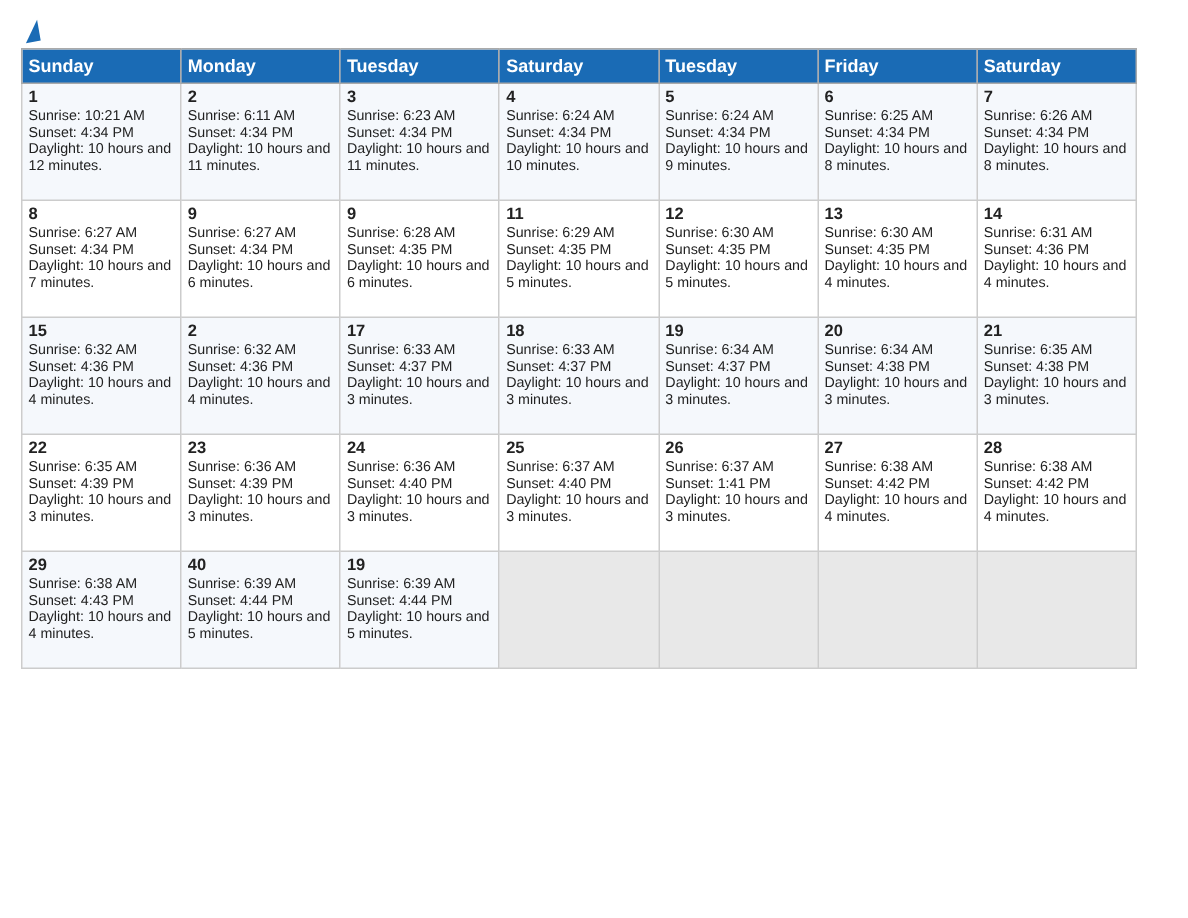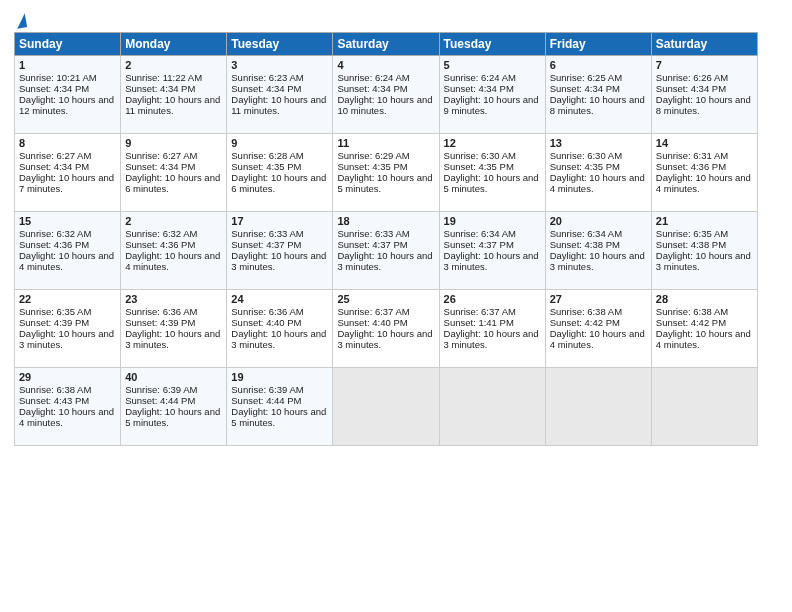--- a/index.html
+++ b/index.html
@@ -129,21 +129,21 @@
           <th>Tuesday</th>
           <th>Saturday</th>
           <th>Tuesday</th>
           <th>Friday</th>
           <th>Saturday</th>
         </tr>
     </thead>
     <tbody id="calendar-body">
     <tr>
           <td><span class="day-num">1</span><span>Sunrise: 10:21 AM</span><br><span>Sunset: 4:34 PM</span><br><span>Daylight: 10 hours and 12 minutes.</span></td>
-          <td><span class="day-num">2</span><span>Sunrise: 11:22 AM</span><br><span>Sunset: 4:34 PM</span><br><span>Daylight: 10 hours and 11 minutes.</span></td>
+          <td><span class="day-num">2</span><span>Sunrise: 6:11 AM</span><br><span>Sunset: 4:34 PM</span><br><span>Daylight: 10 hours and 11 minutes.</span></td>
           <td><span class="day-num">3</span><span>Sunrise: 6:23 AM</span><br><span>Sunset: 4:34 PM</span><br><span>Daylight: 10 hours and 11 minutes.</span></td>
           <td><span class="day-num">4</span><span>Sunrise: 6:24 AM</span><br><span>Sunset: 4:34 PM</span><br><span>Daylight: 10 hours and 10 minutes.</span></td>
           <td><span class="day-num">5</span><span>Sunrise: 6:24 AM</span><br><span>Sunset: 4:34 PM</span><br><span>Daylight: 10 hours and 9 minutes.</span></td>
           <td><span class="day-num">6</span><span>Sunrise: 6:25 AM</span><br><span>Sunset: 4:34 PM</span><br><span>Daylight: 10 hours and 8 minutes.</span></td>
           <td><span class="day-num">7</span><span>Sunrise: 6:26 AM</span><br><span>Sunset: 4:34 PM</span><br><span>Daylight: 10 hours and 8 minutes.</span></td>
         </tr>
         <tr>
           <td><span class="day-num">8</span><span>Sunrise: 6:27 AM</span><br><span>Sunset: 4:34 PM</span><br><span>Daylight: 10 hours and 7 minutes.</span></td>
           <td><span class="day-num">9</span><span>Sunrise: 6:27 AM</span><br><span>Sunset: 4:34 PM</span><br><span>Daylight: 10 hours and 6 minutes.</span></td>
           <td><span class="day-num">9</span><span>Sunrise: 6:28 AM</span><br><span>Sunset: 4:35 PM</span><br><span>Daylight: 10 hours and 6 minutes.</span></td>

